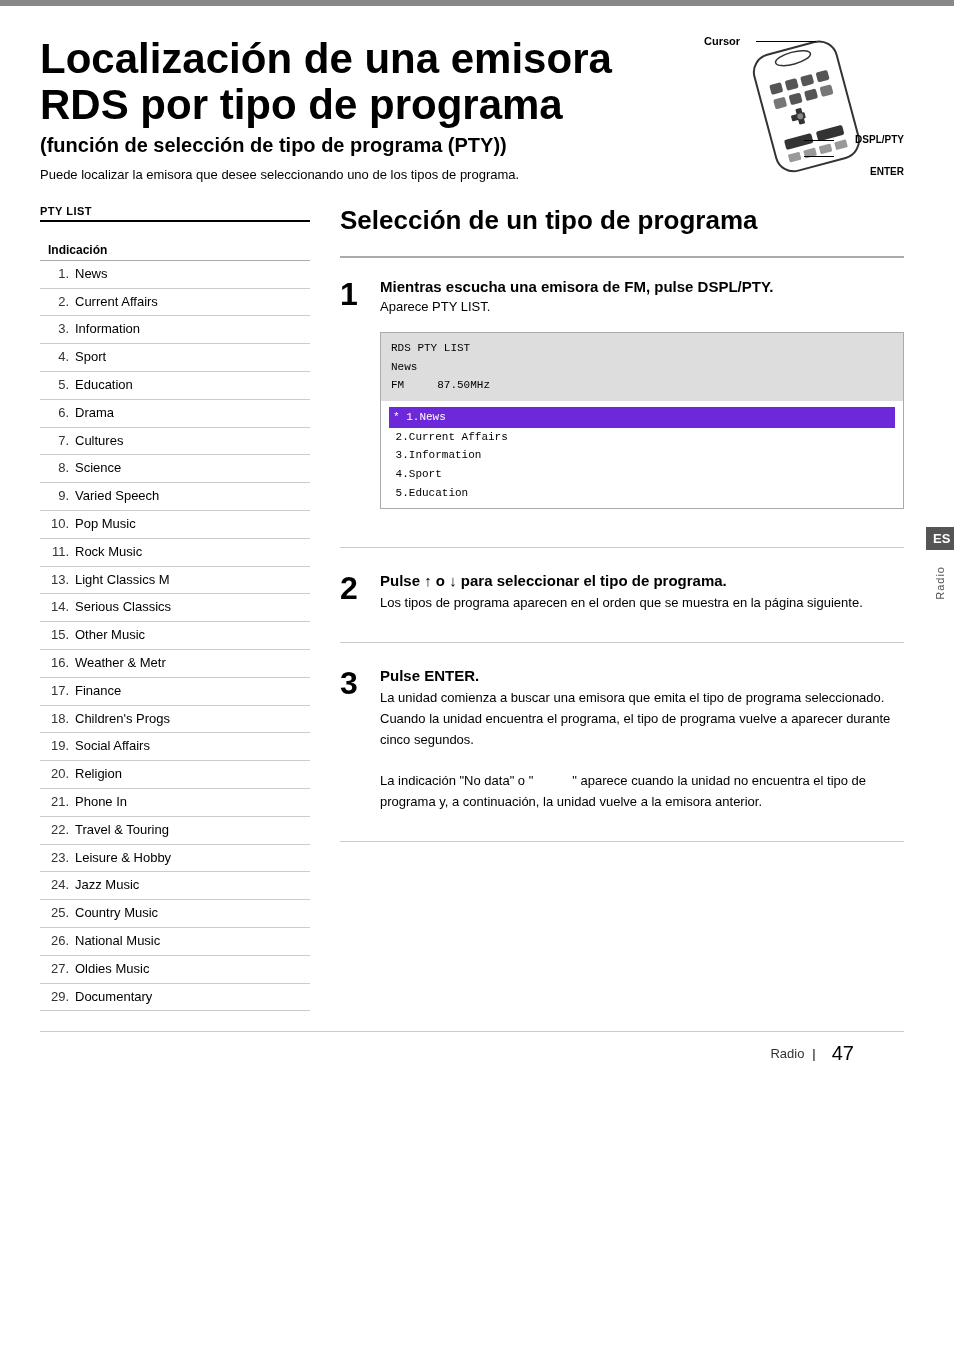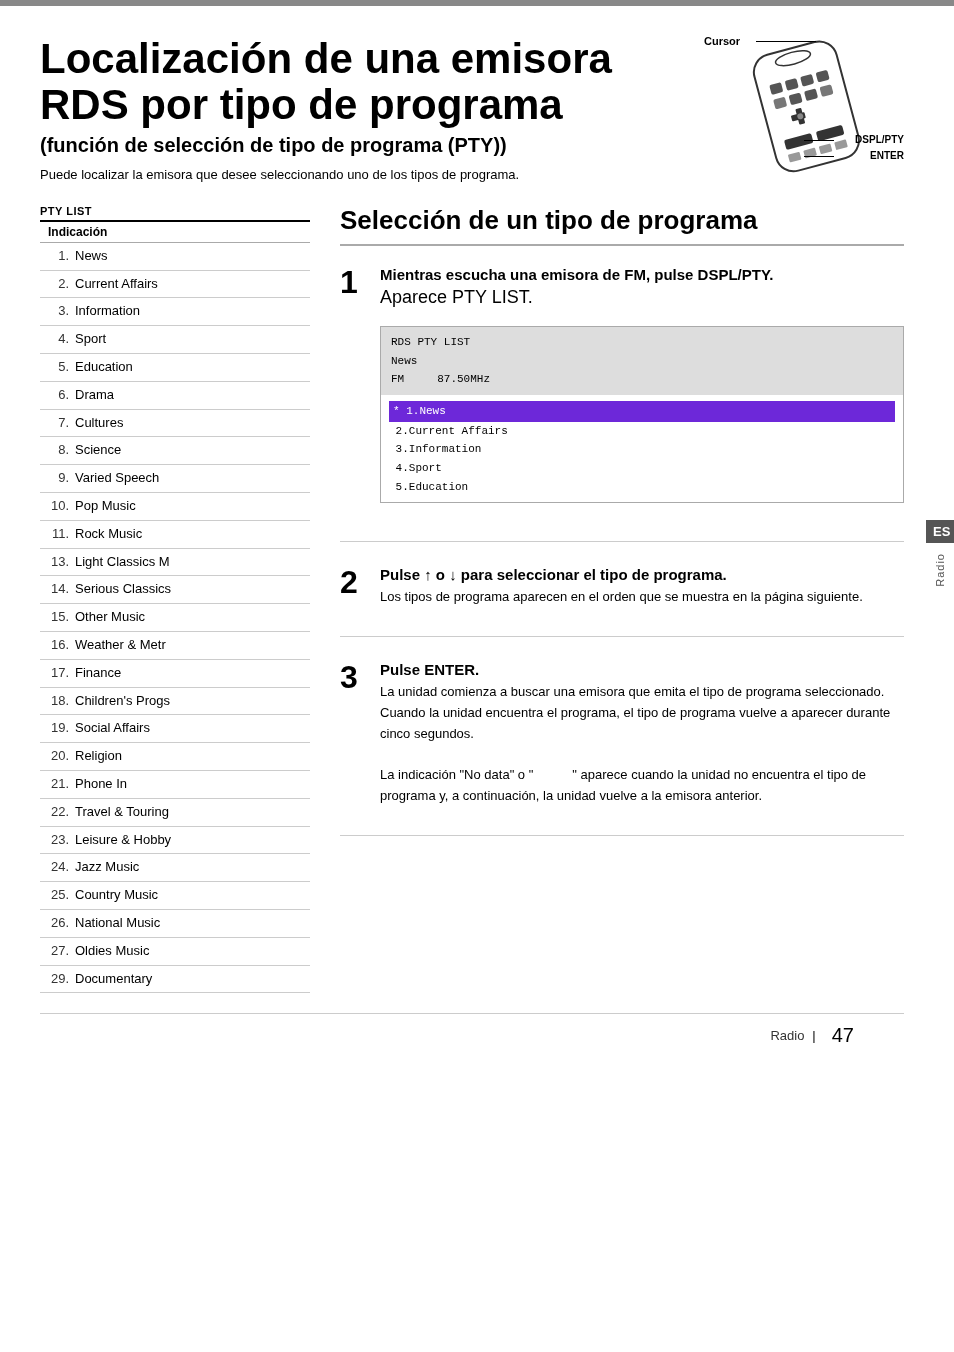--- a/index.html
+++ b/index.html
@@ -76,21 +76,21 @@
       width: 270px;
       flex-shrink: 0;
     }
 
     .pty-list-title {
       font-size: 11px;
       font-weight: bold;
       letter-spacing: 0.5px;
       padding-bottom: 3px;
       border-bottom: 2px solid #000;
-      margin-bottom: 0;
+      margin-bottom: 18px;
     }
 
     .pty-header {
       font-size: 12px;
       font-weight: bold;
       padding: 3px 0 3px 8px;
       border-bottom: 1px solid #aaa;
     }
 
     .pty-item {
@@ -110,21 +110,21 @@
     }
 
     .pty-name {
       flex: 1;
     }
 
     .section-title {
       font-size: 26px;
       font-weight: 900;
       border-bottom: 2px solid #aaa;
-      padding-bottom: 8px;
+      padding-bottom: 20px;
       margin-bottom: 20px;
     }
 
     
     .step {
       margin-bottom: 24px;
       padding-bottom: 20px;
       border-bottom: 1px solid #ccc;
     }
 
@@ -147,21 +147,21 @@
       flex: 1;
     }
 
     .step-heading {
       font-size: 15px;
       font-weight: bold;
       margin-bottom: 4px;
     }
 
     .step-subtext {
-      font-size: 18px;
+      font-size: 13px;
       margin-bottom: 18px;
     }
 
     
     .rds-display {
       display: flex;
       gap: 0;
       margin: 10px 0;
       border: 1px solid #aaa;
       flex-direction: column;
@@ -277,21 +277,21 @@
           </g>
         </svg>
         
         <div style="position:absolute; top:8px; left:0; font-size:11px; font-weight:bold;">Cursor</div>
         
         <div style="position:absolute; top:14px; left:52px; width:60px; height:1px; background:#000;"></div>
 
         <div style="position:absolute; bottom:40px; right:0; font-size:10px; font-weight:bold; text-align:right;">
           <span>DSPL/PTY</span>
         </div>
-        <div style="position:absolute; bottom:24px; right:0; font-size:10px; font-weight:bold; text-align:right;">
+        <div style="position:absolute; bottom:8px; right:0; font-size:10px; font-weight:bold; text-align:right;">
           <span>ENTER</span>
         </div>
         
         <div style="position:absolute; bottom:44px; right:70px; width:30px; height:1px; background:#000;"></div>
         <div style="position:absolute; bottom:28px; right:70px; width:30px; height:1px; background:#000;"></div>
       </div>
     </div>
   </div>
 
   <div class="main-layout">
@@ -455,21 +455,21 @@
           <div class="step-content">
             <div class="step-heading">Pulse ENTER.</div>
             <div class="step-body-text">
               La unidad comienza a buscar una emisora que emita el tipo de programa seleccionado. Cuando la unidad encuentra el programa, el tipo de programa vuelve a aparecer durante cinco segundos.<br><br>
               La indicación "No data" o "　　　" aparece cuando la unidad no encuentra el tipo de programa y, a continuación, la unidad vuelve a la emisora anterior.
             </div>
           </div>
         </div>
       </div>
 
-      <div style="position:absolute; right:-50px; top:40%; display:flex; flex-direction:column; align-items:center; gap:6px;">
+      <div style="position:absolute; right:-50px; top:40%; display:flex; flex-direction:column; align-items:center; gap:12px;">
         <div style="background:#555; color:white; font-weight:bold; font-size:13px; padding:4px 7px; width:28px; text-align:center;">ES</div>
         <div style="color:#555; font-size:11px; writing-mode:vertical-rl; transform:rotate(180deg); letter-spacing:1px; margin-top:4px;">Radio</div>
       </div>
 
     </div>
   </div>
 
   <div class="bottom-footer">
     <span class="footer-text">Radio</span>
     <span style="margin: 0 8px; font-size:13px;">|</span>

